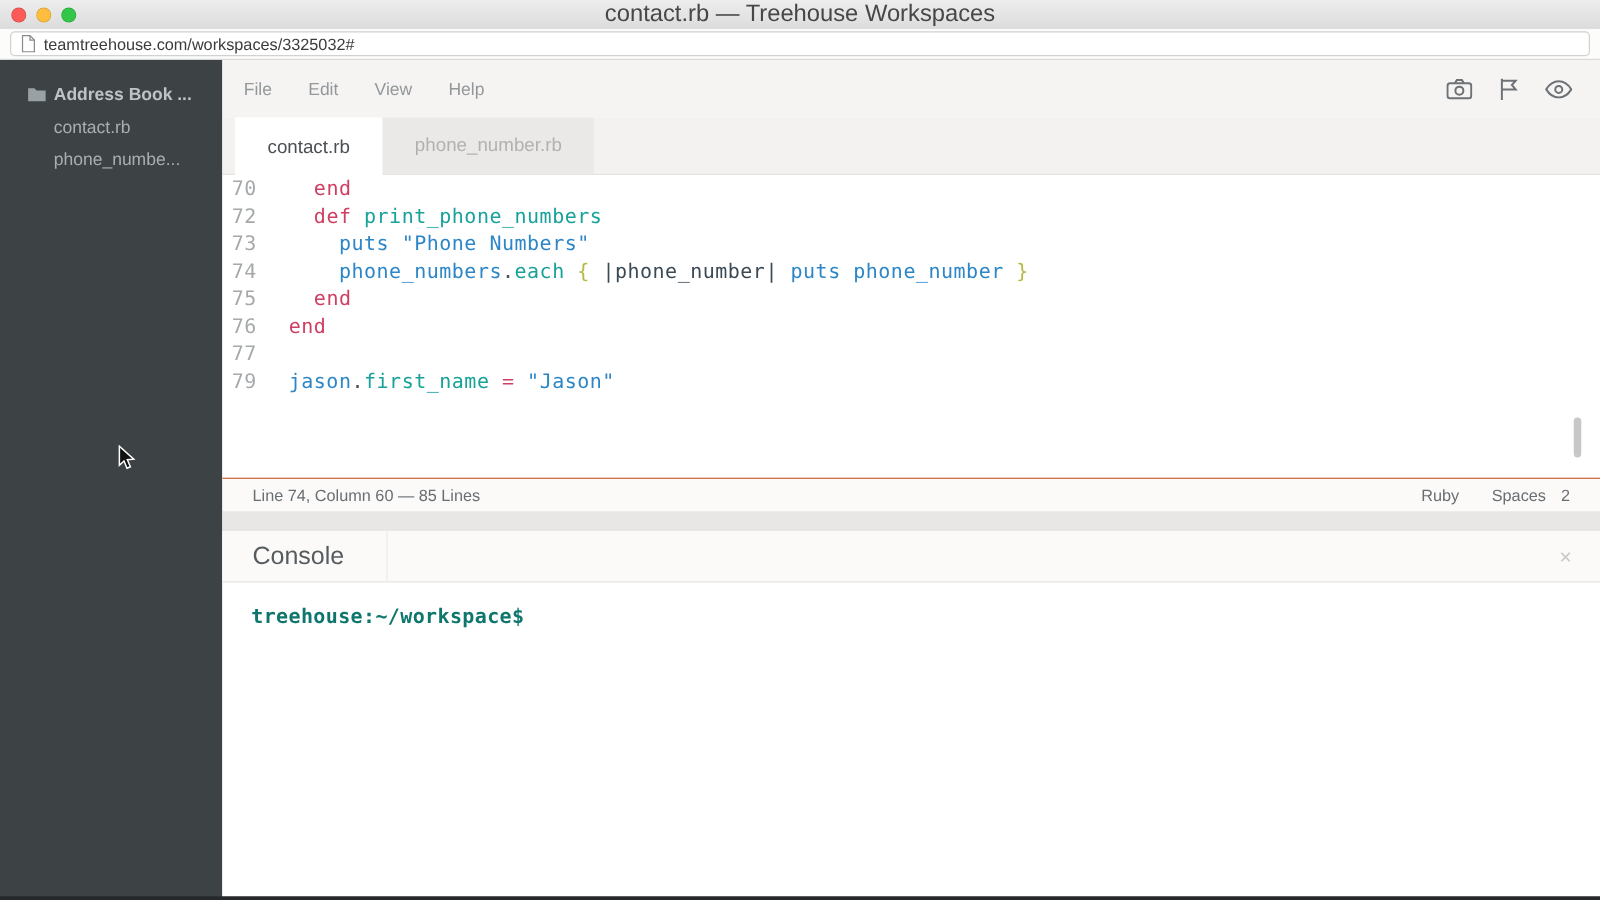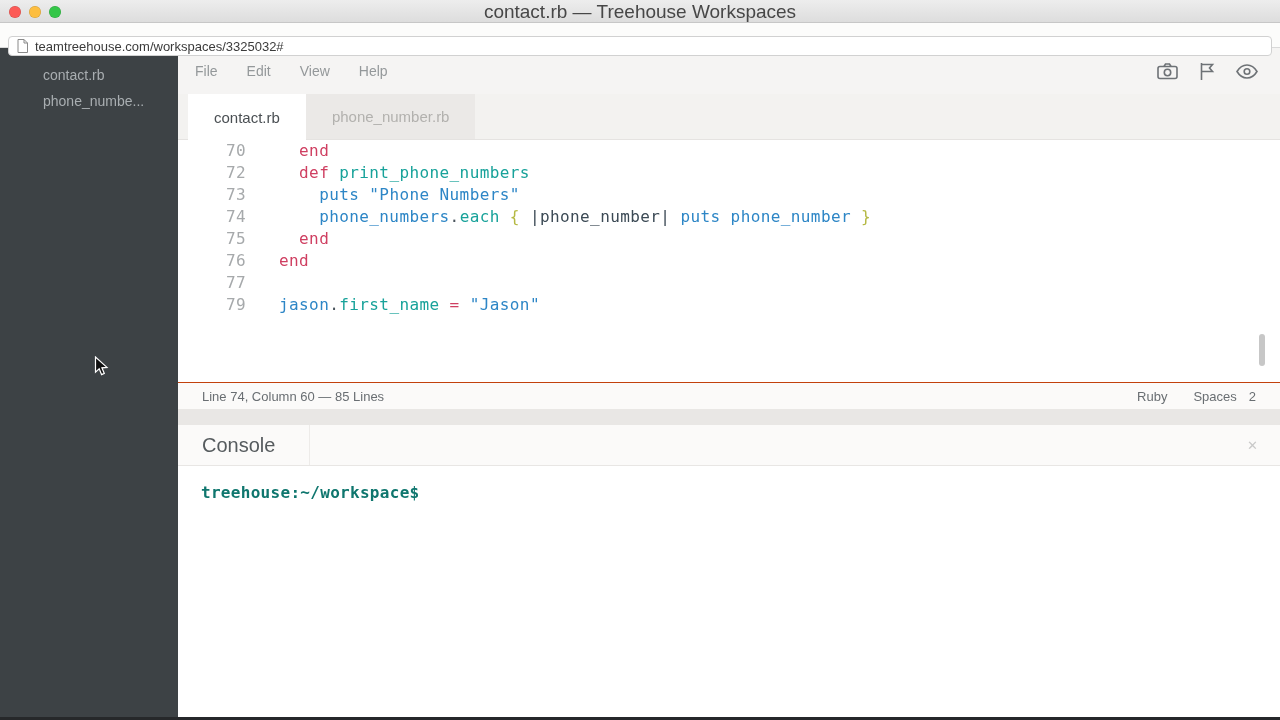--- a/index.html
+++ b/index.html
@@ -17,21 +17,21 @@
   .dot { width:12px; height:12px; border-radius:50%; box-shadow:inset 0 0 0 .5px rgba(0,0,0,.18); }
   .dot.red { background:#fc5b57; }
   .dot.yellow { background:#fdbe40; }
   .dot.green { background:#34c648; }
   .win-title { text-align:center; line-height:23px; font-size:19px; color:#474747; }
   
   .urlbar { height:25px; background:#fcfcfb; border-bottom:1px solid #d9d9d9; position:relative; }
   .urlfield {
     position:absolute; left:8px; right:8px; top:2px; height:20px;
     background:#fff; border:1px solid #d1d1d1; border-radius:4px;
-    display:flex; align-items:center; font-size:13px; color:#3b3b3b;margin-top:11px;
+    display:flex; align-items:center; font-size:13px; color:#3b3b3b;
   }
   .page-ic { display:flex; margin:0 7px 0 8px; }
   
   .content { display:flex; height:670px; }
   .sidebar { width:178px; flex:none; background:#3d4245; padding-top:14px; }
   .side-item { display:flex; align-items:center; height:26px; padding-left:43px; font-size:14px; color:#a9aeb1; cursor:default; }
   .side-item.bold { padding-left:22px; color:#bfc3c5; font-weight:bold; }
   .side-ic { display:flex; margin-right:6px; }
   .main { flex:1; min-width:0; display:flex; flex-direction:column; background:#fff; }
   
@@ -43,21 +43,21 @@
   
   .tabbar { height:46px; flex:none; background:#f3f2f0; border-bottom:1px solid #e5e3e1; display:flex; align-items:stretch; padding-left:10px; }
   .tab { display:flex; align-items:center; padding:0 26px; font-size:15px; color:#b2b1ae; background:#ebe9e7; cursor:pointer; }
   .tab.active { background:#fff; color:#4a4f53; margin-bottom:-1px; }
   
   .editor {
     height:242px; flex:none; position:relative; background:#fff; overflow:hidden;
     font-family:"DejaVu Sans Mono", monospace; font-size:16px; letter-spacing:.4px;
   }
   .code-line { display:flex; height:22px; line-height:22px; white-space:pre; }
-  .ln { width:35px; flex:none; text-align:left; color:#a6a9ab;margin-left:48px; }
+  .ln { width:35px; flex:none; text-align:center; color:#a6a9ab; }
   .code { margin-left:18px; }
   .seg-plain { color:#4a545c; }
   .seg-kw    { color:var(--keyword,#cf3f61); }
   .seg-meth  { color:var(--method,#18a29a); }
   .seg-id    { color:var(--identifier,#2d86c6); }
   .seg-str   { color:var(--string,#2d86c6); }
   .seg-const { color:var(--constant,#3c4a55); }
   .seg-brace { color:var(--brace,#b5b944); }
   .scroll-thumb { position:absolute; right:15px; top:194px; width:6px; height:32px; border-radius:3px; background:#c7c7c7; cursor:pointer; }
   
@@ -97,20 +97,28 @@
             <path d="M7 0.5 V4 H10.5"></path>
           </svg>
       </span>
       <span>teamtreehouse.com/workspaces/3325032#</span>
     </div>
   </div>
 
   <div class="content">
     <aside class="sidebar">
       <div id="sidebar-items">
+          <div class="side-item bold">
+            <span class="side-ic">
+              <svg width="15" height="13" viewBox="0 0 15 13">
+                <path d="M0.5 1.5 H5.6 L7.2 3.4 H14.5 V12 H0.5 Z" fill="#9aa1a5"></path>
+              </svg>
+            </span>
+            <span>Address Book ...</span>
+          </div>
           <div class="side-item">
             <span>contact.rb</span>
           </div>
           <div class="side-item">
             <span>phone_numbe...</span>
           </div>
         </div>
     </aside>
 
     <main class="main">

